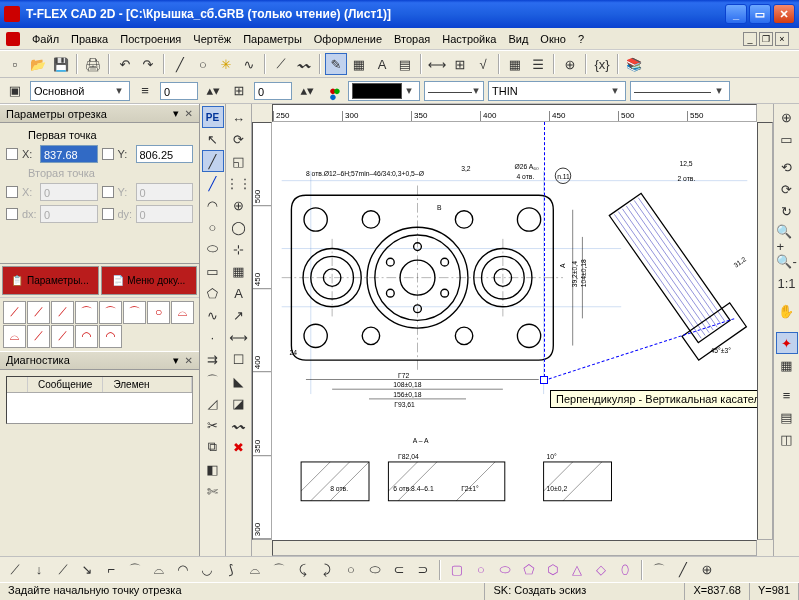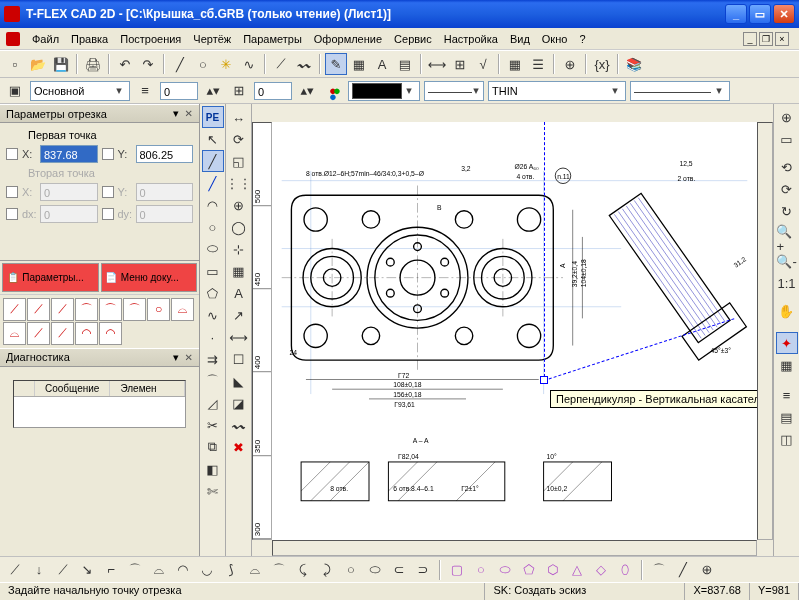--- a/index.html
+++ b/index.html
@@ -157,42 +157,43 @@
   .section-title { margin: 2px 0 4px 22px; }
   .tabs-btm {
     display: flex;
     border-top: 1px solid #999;
     padding: 2px;
     gap: 2px;
   }
   .tab-btn {
     flex: 1;
     border: 1px solid #999;
-    background: #ef4444;
+    background: #b91c1c;
     padding: 8px 4px;
     font-size: 10px;
     white-space: nowrap;
     overflow: hidden;
+    text-align: center;
   }
   .icon-grid {
     display: flex; flex-wrap: wrap;
     padding: 3px; gap: 1px;
     border-top: 1px solid #ccc;
   }
   .icon-grid .ibtn {
     width: 23px; height: 23px;
     border: 1px solid #999; background: #fff;
     display: flex; align-items: center; justify-content: center;
     font-size: 12px; color: #c00;
   }
   .diag-body {
     background: #fff;
     border: 1px inset #999;
     height: 48px;
-    margin: 13px;
+    margin: 6px;
   }
   .diag-head {
     display: flex;
     background: #ece9d8;
     border-bottom: 1px solid #aaa;
     font-size: 10px;
   }
   .diag-head div { padding: 2px 10px; border-right: 1px solid #ccc; }
   
   .vstrip {
@@ -298,21 +299,21 @@
 </div>
 
 <div class="menubar">
   <div class="app-icon-sm"></div>
   <div class="menu-item">Файл</div>
   <div class="menu-item">Правка</div>
   <div class="menu-item">Построения</div>
   <div class="menu-item">Чертёж</div>
   <div class="menu-item">Параметры</div>
   <div class="menu-item">Оформление</div>
-  <div class="menu-item">Сервис</div>
+  <div class="menu-item">Вторая</div>
   <div class="menu-item">Настройка</div>
   <div class="menu-item">Вид</div>
   <div class="menu-item">Окно</div>
   <div class="menu-item">?</div>
 </div>
 <div class="mdi-btns">
   <div class="mdi-btn">_</div>
   <div class="mdi-btn">❐</div>
   <div class="mdi-btn">×</div>
 </div>
@@ -487,20 +488,29 @@
     <div class="tbtn">↗</div>
     <div class="tbtn">⟷</div>
     <div class="tbtn">☐</div>
     <div class="tbtn">◣</div>
     <div class="tbtn">◪</div>
     <div class="tbtn">〰</div>
     <div class="tbtn" style="color:#d00">✖</div>
   </div>
 
   <div class="canvas-wrap">
+    <div class="ruler-h">
+      <span>250</span>
+        <span>300</span>
+        <span>350</span>
+        <span>400</span>
+        <span>450</span>
+        <span>500</span>
+        <span>550</span>
+    </div>
     <div class="ruler-v">
       <span>500</span>
         <span>450</span>
         <span>400</span>
         <span>350</span>
         <span>300</span>
     </div>
     <div class="drawing">
       <svg width="100%" height="100%" viewBox="0 0 500 390">
 

